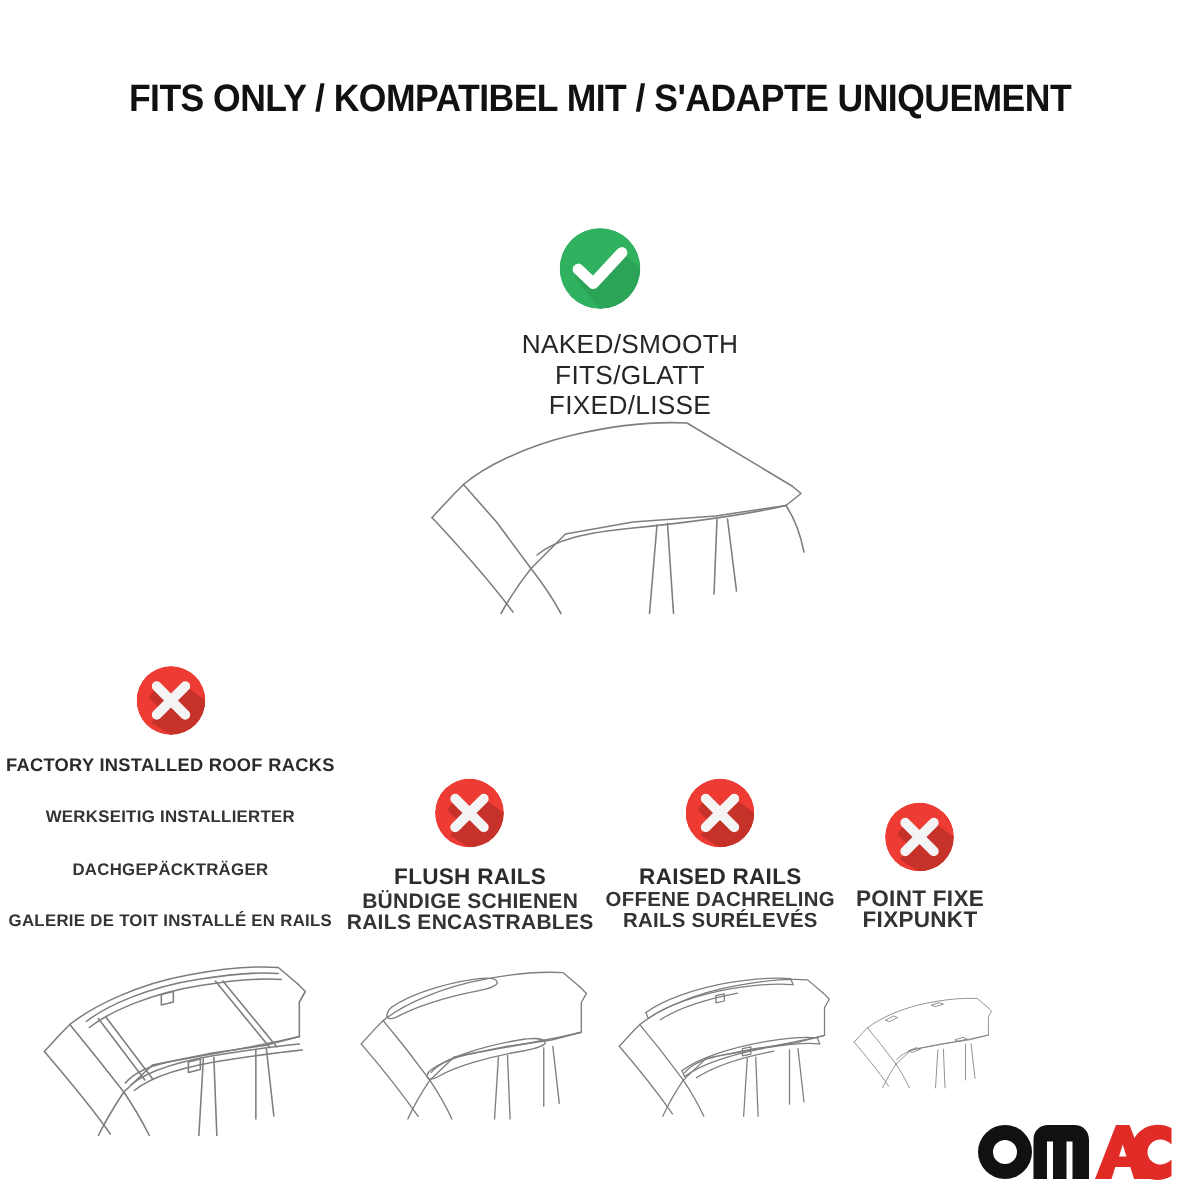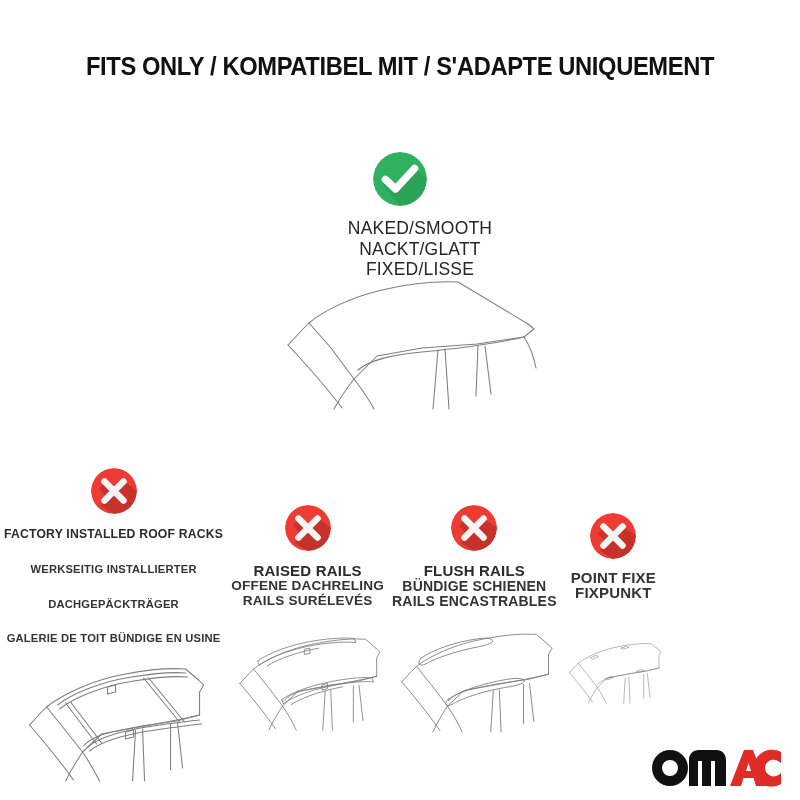--- a/index.html
+++ b/index.html
@@ -68,24 +68,24 @@
     top: 276px;
     width: 300px;
     height: 140px;
   }
   #approved-art svg { display: block; width: 100%; height: 100%; }
 
   
   #reject-row {
     position: absolute;
     left: 0;
-    top: 468px;
+    top: 444px;
     width: 666px;
     display: flex;
-    align-items: center;
+    align-items: flex-end;
   }
   .reject-col {
     flex: 1 1 0;
     text-align: center;
     position: relative;
   }
   .reject-badge-wrap { height: 54px; }
   .reject-badge {
     width: 46px;
     height: 46px;
@@ -143,21 +143,21 @@
   <span class="badge">
     <svg viewBox="0 0 54 54" aria-hidden="true">
       <circle cx="27" cy="27" r="27" fill="#30b15f"></circle>
       <path d="M27 54 A27 27 0 0 0 54 27 L40 15 L22 33 L15 27 L10 33 Z" fill="#000000" opacity="0.07"></path>
       <path d="M12.5 27.5 L22.5 37 L41.5 16.5" fill="none" stroke="#ffffff" stroke-width="7.5" stroke-linecap="round" stroke-linejoin="round"></path>
     </svg>
   </span>
 
   <div id="approved-labels">
     <div class="approved-line">NAKED/SMOOTH</div>
-    <div class="approved-line">NACKT/GLATT</div>
+    <div class="approved-line">FITS/GLATT</div>
     <div class="approved-line">FIXED/LISSE</div>
   </div>
 </div>
 
 <div id="approved-art">
   <svg viewBox="0 0 300 140" aria-hidden="true">
     <g fill="none" stroke="#7e7e82" stroke-width="1.05" stroke-linecap="round" stroke-linejoin="round">
 
       <path d="M47 47 C60 36 86 22 120 14 C150 7 175 5 196 6 L266 48"></path>
       <path d="M47 47 L41 53 L26 69"></path>
@@ -191,21 +191,21 @@
           <circle cx="23" cy="23" r="23" fill="#ee3b33"></circle>
           <path d="M23 46 A23 23 0 0 0 46 23 L31 12 L23 20 L15 12 L8 21 L16 29 L10 38 Z" fill="#000" opacity="0.17"></path>
           <path d="M13.5 13.5 L32.5 32.5 M32.5 13.5 L13.5 32.5" stroke="#f4f4f4" stroke-width="6.6" stroke-linecap="round"></path>
         </svg>
       </span>
     </div>
     <div class="reject-labels">
       <div class="lbl lbl-en">FACTORY INSTALLED ROOF RACKS</div>
       <div class="lbl lbl-sub">WERKSEITIG INSTALLIERTER</div>
       <div class="lbl lbl-sub">DACHGEPÄCKTRÄGER</div>
-      <div class="lbl lbl-sub">GALERIE DE TOIT BÜNDIGE EN USINE</div>
+      <div class="lbl lbl-sub">GALERIE DE TOIT INSTALLÉ EN RAILS</div>
     </div>
     <div class="reject-art">
       <svg viewBox="0 0 200 135" aria-hidden="true">
         <g fill="none" stroke="#7e7e82" stroke-width="1.05" stroke-linecap="round" stroke-linejoin="round">
 
           <path d="M33 55 C48 43 78 28 112 22 C138 17 158 16 172 17 L185 28"></path>
           <path d="M33 55 L27 61 L16 73"></path>
           <path d="M33 55 L50 76 L69 100"></path>
           <path d="M69 100 L88 82 L128 74 L163 69 L186 63"></path>
           <path d="M16 73 C28 87 46 108 60 128"></path>
@@ -224,20 +224,59 @@
           <path d="M130 26 L166 70"></path>
             <path d="M135 26 L171 70"></path>
 
           <path d="M94 35 l0 7 l8 -2 l0 -7 z"></path>
           <path d="M112 80 l0 7 l8 -2 l0 -7 z"></path>
 
           <path d="M122 78 L119 129"></path>
             <path d="M129 77 L131 129"></path>
           <path d="M157 72 L157 118"></path>
             <path d="M164 71 L169 116"></path>
+        </g>
+      </svg>
+    </div>
+  </div>
+
+  <div class="reject-col col-1">
+    <div class="reject-badge-wrap">
+      <span class="reject-badge">
+        <svg viewBox="0 0 46 46" aria-hidden="true">
+          <circle cx="23" cy="23" r="23" fill="#ee3b33"></circle>
+          <path d="M23 46 A23 23 0 0 0 46 23 L31 12 L23 20 L15 12 L8 21 L16 29 L10 38 Z" fill="#000" opacity="0.17"></path>
+          <path d="M13.5 13.5 L32.5 32.5 M32.5 13.5 L13.5 32.5" stroke="#f4f4f4" stroke-width="6.6" stroke-linecap="round"></path>
+        </svg>
+      </span>
+    </div>
+    <div class="reject-labels">
+      <div class="lbl lbl-en">FLUSH RAILS</div>
+      <div class="lbl lbl-sub">BÜNDIGE SCHIENEN</div>
+      <div class="lbl lbl-sub">RAILS ENCASTRABLES</div>
+    </div>
+    <div class="reject-art">
+      <svg viewBox="0 0 200 135" aria-hidden="true">
+        <g fill="none" stroke="#7e7e82" stroke-width="1.05" stroke-linecap="round" stroke-linejoin="round">
+          <path d="M33 50 C48 38 78 24 112 18 C138 13 158 12 172 13 L185 24"></path>
+          <path d="M33 50 L27 56 L16 68"></path>
+          <path d="M33 50 L50 71 L69 96"></path>
+          <path d="M69 96 L88 78 L128 70 L163 65 L186 59"></path>
+          <path d="M16 68 C28 82 46 104 60 124"></path>
+          <path d="M69 96 C63 105 57 115 52 126"></path>
+          <path d="M69 96 C75 105 81 115 86 126"></path>
+          <path d="M186 59 C166 64 132 70 104 75 C86 78 76 83 70 90"></path>
+          <path d="M185 24 L190 29 L186 36 L186 59"></path>
+
+          <path d="M39 40 C52 31 76 22 104 18 C114 16.5 120 17.5 121 20 C122 22.5 116 25 106 27 C80 32 56 40 44 47 C38 50 35 48 36 45 C36.5 43 37.5 41.5 39 40 Z"></path>
+          <path d="M70 88 C83 79 108 70 138 65 C150 63 157 64 158 66.5 C159 69 152 71.5 141 73.5 C113 78 88 86 76 93 C69 97 66 95 67 92 C67.5 90 68.5 89 70 88 Z"></path>
+          <path d="M122 78 L119 126"></path>
+            <path d="M129 77 L131 126"></path>
+          <path d="M157 71 L157 116"></path>
+            <path d="M164 70 L169 114"></path>
         </g>
       </svg>
     </div>
   </div>
 
   <div class="reject-col col-2">
     <div class="reject-badge-wrap">
       <span class="reject-badge">
         <svg viewBox="0 0 46 46" aria-hidden="true">
           <circle cx="23" cy="23" r="23" fill="#ee3b33"></circle>
@@ -279,59 +318,20 @@
           <path d="M118 72 l0 6 l7 -1.5 l0 -6 z"></path>
           <path d="M122 80 L119 128"></path>
             <path d="M129 79 L131 128"></path>
           <path d="M157 73 L157 118"></path>
             <path d="M164 72 L169 116"></path>
         </g>
       </svg>
     </div>
   </div>
 
-  <div class="reject-col col-1">
-    <div class="reject-badge-wrap">
-      <span class="reject-badge">
-        <svg viewBox="0 0 46 46" aria-hidden="true">
-          <circle cx="23" cy="23" r="23" fill="#ee3b33"></circle>
-          <path d="M23 46 A23 23 0 0 0 46 23 L31 12 L23 20 L15 12 L8 21 L16 29 L10 38 Z" fill="#000" opacity="0.17"></path>
-          <path d="M13.5 13.5 L32.5 32.5 M32.5 13.5 L13.5 32.5" stroke="#f4f4f4" stroke-width="6.6" stroke-linecap="round"></path>
-        </svg>
-      </span>
-    </div>
-    <div class="reject-labels">
-      <div class="lbl lbl-en">FLUSH RAILS</div>
-      <div class="lbl lbl-sub">BÜNDIGE SCHIENEN</div>
-      <div class="lbl lbl-sub">RAILS ENCASTRABLES</div>
-    </div>
-    <div class="reject-art">
-      <svg viewBox="0 0 200 135" aria-hidden="true">
-        <g fill="none" stroke="#7e7e82" stroke-width="1.05" stroke-linecap="round" stroke-linejoin="round">
-          <path d="M33 50 C48 38 78 24 112 18 C138 13 158 12 172 13 L185 24"></path>
-          <path d="M33 50 L27 56 L16 68"></path>
-          <path d="M33 50 L50 71 L69 96"></path>
-          <path d="M69 96 L88 78 L128 70 L163 65 L186 59"></path>
-          <path d="M16 68 C28 82 46 104 60 124"></path>
-          <path d="M69 96 C63 105 57 115 52 126"></path>
-          <path d="M69 96 C75 105 81 115 86 126"></path>
-          <path d="M186 59 C166 64 132 70 104 75 C86 78 76 83 70 90"></path>
-          <path d="M185 24 L190 29 L186 36 L186 59"></path>
-
-          <path d="M39 40 C52 31 76 22 104 18 C114 16.5 120 17.5 121 20 C122 22.5 116 25 106 27 C80 32 56 40 44 47 C38 50 35 48 36 45 C36.5 43 37.5 41.5 39 40 Z"></path>
-          <path d="M70 88 C83 79 108 70 138 65 C150 63 157 64 158 66.5 C159 69 152 71.5 141 73.5 C113 78 88 86 76 93 C69 97 66 95 67 92 C67.5 90 68.5 89 70 88 Z"></path>
-          <path d="M122 78 L119 126"></path>
-            <path d="M129 77 L131 126"></path>
-          <path d="M157 71 L157 116"></path>
-            <path d="M164 70 L169 114"></path>
-        </g>
-      </svg>
-    </div>
-  </div>
-
   <div class="reject-col col-3">
     <div class="reject-badge-wrap">
       <span class="reject-badge">
         <svg viewBox="0 0 46 46" aria-hidden="true">
           <circle cx="23" cy="23" r="23" fill="#ee3b33"></circle>
           <path d="M23 46 A23 23 0 0 0 46 23 L31 12 L23 20 L15 12 L8 21 L16 29 L10 38 Z" fill="#000" opacity="0.17"></path>
           <path d="M13.5 13.5 L32.5 32.5 M32.5 13.5 L13.5 32.5" stroke="#f4f4f4" stroke-width="6.6" stroke-linecap="round"></path>
         </svg>
       </span>
     </div>

